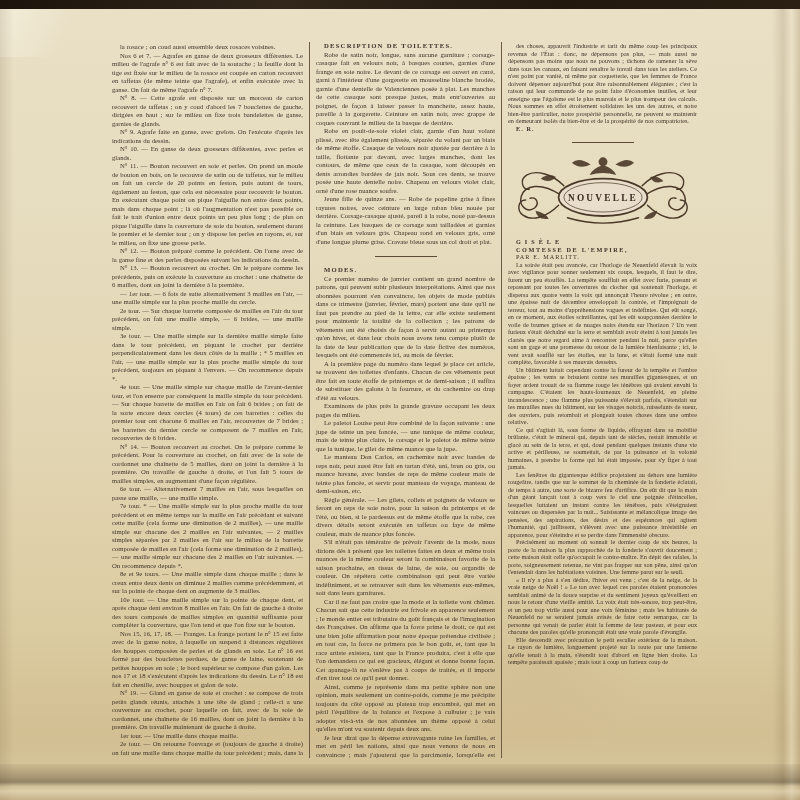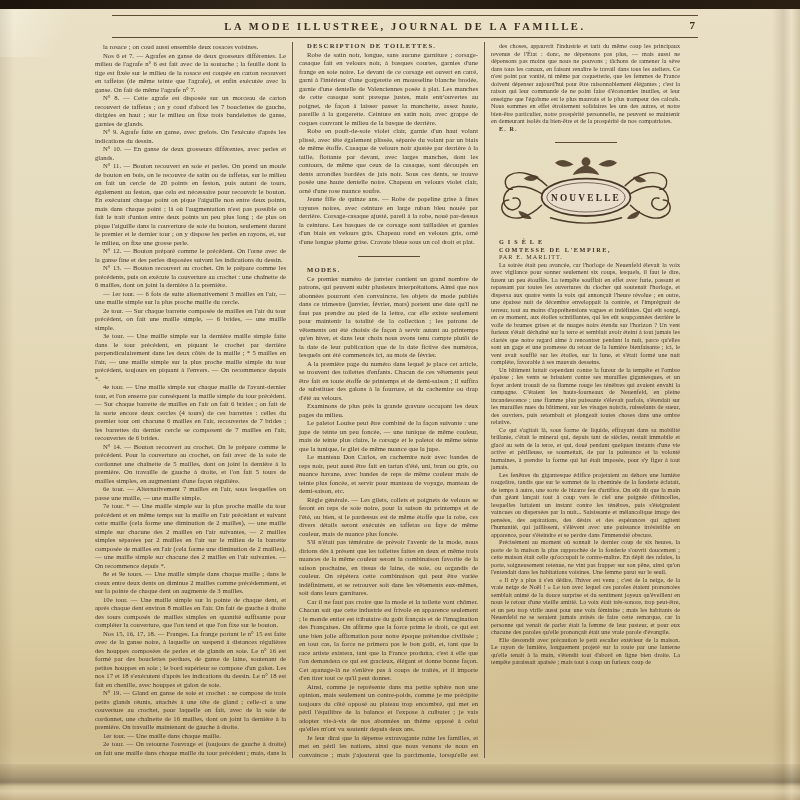--- a/index.html
+++ b/index.html
@@ -26,21 +26,21 @@
     background:radial-gradient(ellipse at center, rgba(150,112,60,0.10), rgba(0,0,0,0) 70%); }
   .stain2 { position:absolute; left:430px; top:560px; width:220px; height:200px; border-radius:50%;
     background:radial-gradient(ellipse at center, rgba(140,104,55,0.08), rgba(0,0,0,0) 70%); }
 
   .masthead { position:absolute; top:15px; left:112px; width:586px; height:21px;
     border-top:1px solid #5c4a33; border-bottom:1px solid #5c4a33;
     display:flex; align-items:center; justify-content:center; }
   .masthead .title { font-size:10.5px; font-weight:bold; letter-spacing:2.6px; color:#3b2e20; }
   .masthead .pageno { position:absolute; right:3px; top:3px; font-size:11px; font-weight:bold; color:#3b2e20; }
 
-  .columns { position:absolute; top:42px; left:95px; width:586px; height:716px;
+  .columns { position:absolute; top:42px; left:112px; width:586px; height:716px;
     display:flex; overflow:hidden; }
   .col { box-sizing:border-box; overflow:hidden; color:#41332666; }
   .col1 { flex:0 0 197px; padding:1px 6px 0 0; }
   .col2 { flex:0 0 192px; padding:0 6px; border-left:1px solid #6e5b44; }
   .col3 { flex:1 1 auto; padding:0 1px 0 6px; border-left:1px solid #6e5b44; }
 
   .col p { margin:0; text-indent:8px; text-align:justify; color:#40332a;
     font-size:6.7px; line-height:8.5px; word-spacing:0.2px; }
   .col3 p { font-size:6.2px; line-height:7.5px; }
 
@@ -65,24 +65,20 @@
 <body>
 
 <div class="scan">
   <div class="top-edge"></div>
   <div class="fold-topleft"></div>
   <div class="left-edge"></div>
   <div class="right-curl"></div>
   <div class="stain1"></div>
   <div class="stain2"></div>
 
-  <div class="masthead">
-    <span class="title">LA MODE ILLUSTREE, JOURNAL DE LA FAMILLE.</span>
-    <span class="pageno">7</span>
-  </div>
 
   <div class="columns">
 
     <div class="col col1">
       <p>la rosace ; on coud aussi ensemble deux rosaces voisines.</p>
       <p>Nos 6 et 7. — Agrafes en ganse de deux grosseurs différentes. Le milieu de l'agrafe n° 6 est fait avec de la soutache ; la feuille dont la tige est fixée sur le milieu de la rosace est coupée en carton recouvert en taffetas (de même teinte que l'agrafe), et enfin exécutée avec la ganse. On fait de même l'agrafe n° 7.</p>
       <p>N° 8. — Cette agrafe est disposée sur un morceau de carton recouvert de taffetas ; on y coud d'abord les 7 bouclettes de gauche, dirigées en haut ; sur le milieu on fixe trois bandelettes de ganse, garnies de glands.</p>
       <p>N° 9. Agrafe faite en ganse, avec grelots. On l'exécute d'après les indications du dessin.</p>
       <p>N° 10. — En ganse de deux grosseurs différentes, avec perles et glands.</p>
       <p>N° 11. — Bouton recouvert en soie et perles. On prend un moule de bouton en bois, on le recouvre de satin ou de taffetas, sur le milieu on fait un cercle de 20 points en feston, puis autant de tours, également au feston, que cela est nécessaire pour recouvrir le bouton. En exécutant chaque point on pique l'aiguille non entre deux points, mais dans chaque point ; là où l'augmentation n'est pas possible on fait le trait d'union entre deux points un peu plus long ; de plus on pique l'aiguille dans la couverture de soie du bouton, seulement durant le premier et le dernier tour ; on y dispose les perles en rayons, et, sur le milieu, on fixe une grosse perle.</p>

